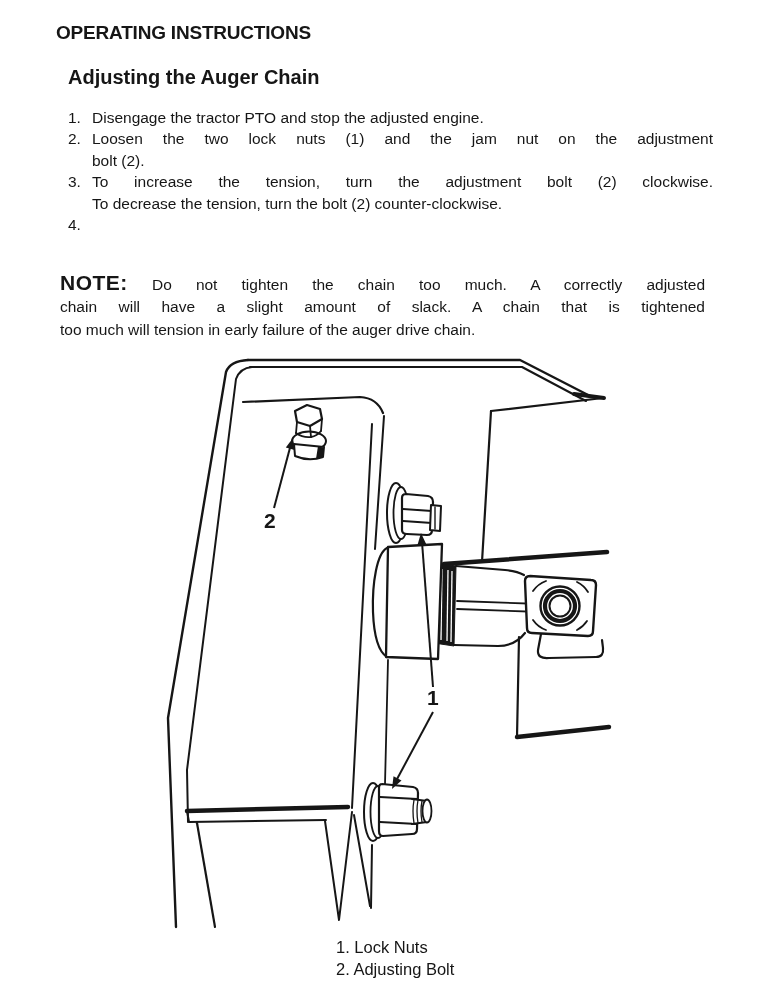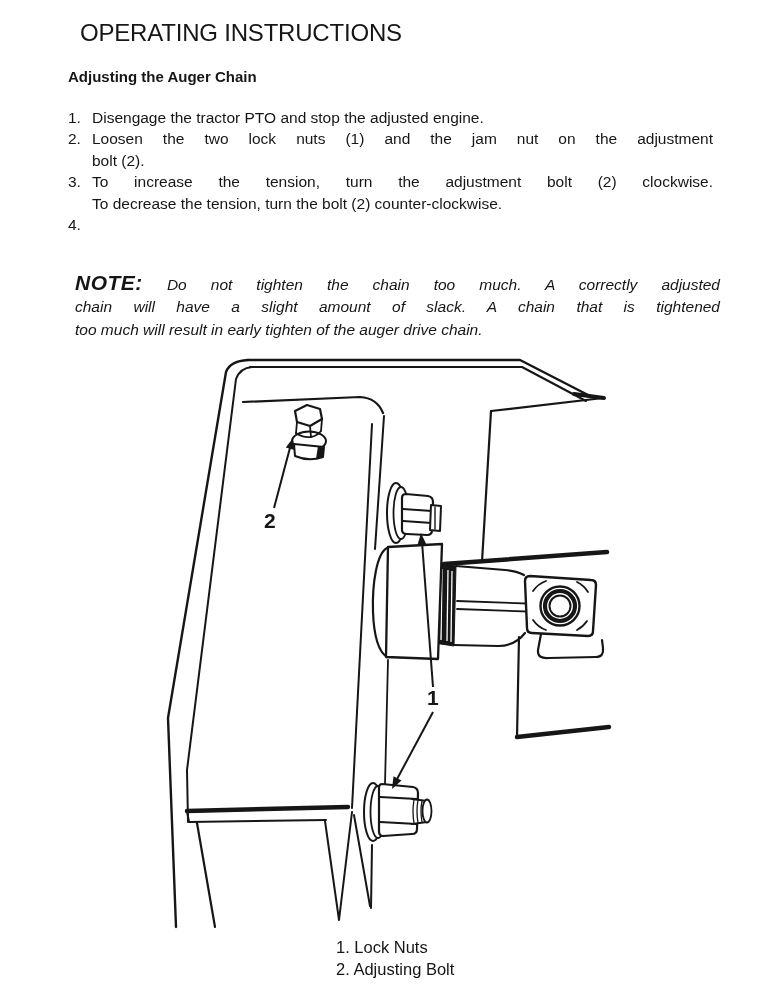--- a/index.html
+++ b/index.html
@@ -1,37 +1,37 @@
 <!DOCTYPE html>
 <html><head>
 <meta charset="utf-8">
 <style>
   html,body{margin:0;padding:0;}
   body{
     width:772px;height:1000px;position:relative;background:#ffffff;
     font-family:"Liberation Sans",sans-serif;color:#161616;overflow:hidden;
   }
   .page-title{
-    position:absolute;left:80px;top:20px;width:645px;
-    font-size:24px;font-weight:normal;letter-spacing:-0.2px;line-height:26px;
+    position:absolute;left:56px;top:20px;width:645px;
+    font-size:19px;font-weight:bold;letter-spacing:-0.2px;line-height:26px;
   }
   .section-heading{
     position:absolute;left:68px;top:68px;width:645px;
-    font-size:15px;font-weight:bold;line-height:18px;
+    font-size:20px;font-weight:bold;line-height:18px;
   }
   .steps{
     position:absolute;left:68px;top:107px;width:645px;
     font-size:15.5px;line-height:21.4px;
   }
   .step-line{position:relative;padding-left:24px;}
   .step-num{position:absolute;left:0;top:0;}
   .jl{text-align:justify;text-align-last:justify;}
   .note{
-    position:absolute;left:75px;top:272px;width:645px;
-    font-size:15.5px;line-height:22.4px;font-style:italic;
+    position:absolute;left:60px;top:272px;width:645px;
+    font-size:15.5px;line-height:22.4px;
   }
   .note-label{font-size:21px;font-weight:bold;line-height:22.4px;letter-spacing:0.5px;}
   svg.fig{position:absolute;left:0;top:0;}
   .fig-callout{font-family:"Liberation Sans",sans-serif;font-size:21px;font-weight:bold;fill:#161616;}
   .fig-legend{font-family:"Liberation Sans",sans-serif;font-size:16.5px;fill:#161616;}
 </style>
 </head>
 <body>
 
 <div class="page-title">OPERATING INSTRUCTIONS</div>
@@ -63,21 +63,21 @@
 
 <div class="note">
   <div class="jl">
     <span class="note-label">NOTE:</span>
     <span>Do not tighten the chain too much.  A correctly adjusted</span>
   </div>
   <div class="jl">
     <span>chain will have a slight amount of slack.  A chain that is tightened</span>
   </div>
   <div>
-    <span>too much will result in early tighten of the auger drive chain.</span>
+    <span>too much will tension in early failure of the auger drive chain.</span>
   </div>
 </div>
 
 <svg class="fig" width="772" height="1000" viewBox="0 0 772 1000">
 
   <g stroke="#161616" fill="none" stroke-linecap="round" stroke-linejoin="round">
 
     <path d="M248,360 Q230,361 226,372 L168,718 L176,927" stroke-width="2.4"></path>
 
     <path d="M252,367 Q240,368 236,379 L187,770 L188,822" stroke-width="2"></path>

